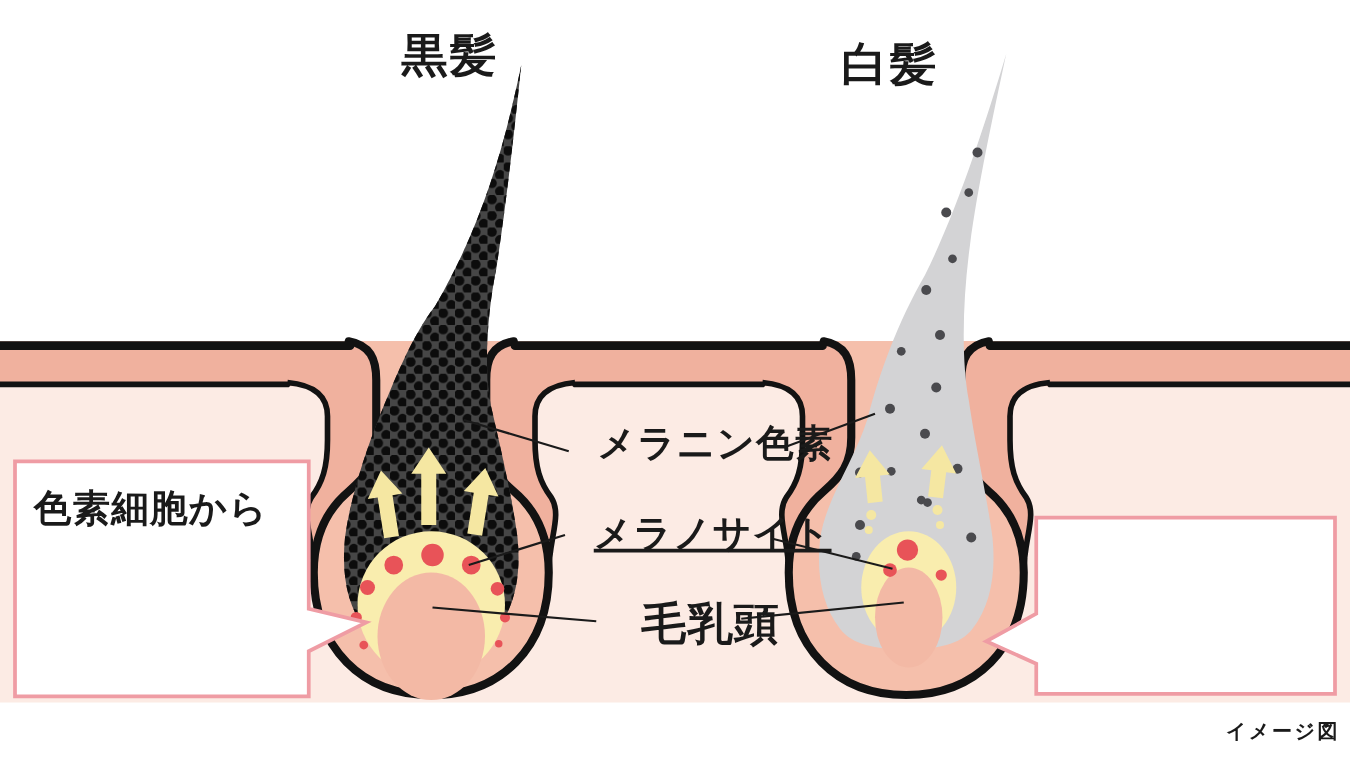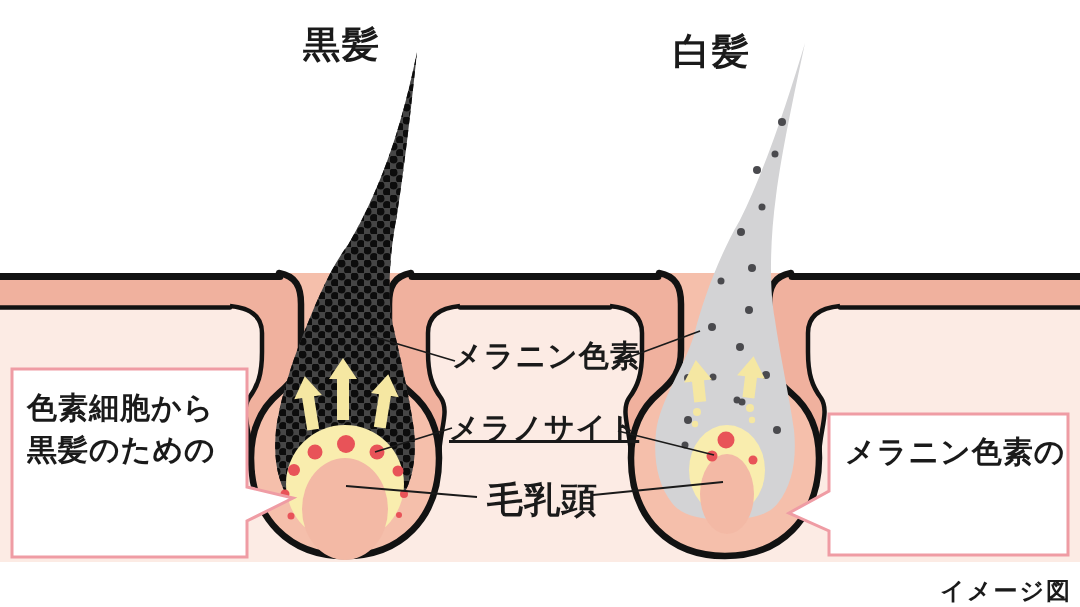--- a/index.html
+++ b/index.html
@@ -5,24 +5,24 @@
   html,body{margin:0;padding:0;}
   body{
     width:1080px;height:607px;position:relative;overflow:hidden;
     background:#ffffff;
     font-family:"DejaVu Sans","Liberation Sans",sans-serif;
     color:var(--text,#1a1a1a);
   }
   #scene{position:absolute;left:0;top:0;width:1080px;height:607px;}
   .txt{position:absolute;font-weight:bold;white-space:nowrap;line-height:1;}
   .title{font-size:37px;letter-spacing:2px;}
-  .mid-label{font-size:30px;letter-spacing:1px;}
+  .mid-label{font-size:30px;letter-spacing:1px;margin-left:26px;}
   .callout{position:absolute;font-size:30px;font-weight:bold;letter-spacing:1px;}
   .callout div{line-height:42px;white-space:nowrap;}
-  .caption{position:absolute;font-size:24px;font-weight:bold;letter-spacing:2px;}
+  .caption{position:absolute;font-size:16px;font-weight:bold;letter-spacing:2px;}
 </style>
 </head>
 <body>
 
 <svg id="scene" viewBox="0 0 1080 607" aria-hidden="true">
   <defs>
     <pattern id="blackHairDots" width="13" height="13" patternUnits="userSpaceOnUse">
       <circle cx="3.5" cy="3.5" r="4" fill="var(--hairBlackDot,#0c0c0c)"></circle>
       <circle cx="10" cy="10" r="4" fill="var(--hairBlackDot,#0c0c0c)"></circle>
     </pattern>
@@ -134,29 +134,27 @@
     <line x1="477" y1="497" x2="346" y2="486"></line>
     <line x1="593" y1="495" x2="723" y2="482"></line>
   </g>
 
   <g fill="#ffffff" stroke="var(--bubbleBorder,#ef9ca4)" stroke-width="3" stroke-linejoin="miter">
     <path d="M 12,369 H 247 V 487 L 293,498 L 247,521 V 557 H 12 Z"></path>
     <path d="M 1068,414 H 829 V 491 L 789,513 L 829,531 V 555 H 1068 Z"></path>
   </g>
 </svg>
 
-<div class="txt title" style="left:303px;top:26px;">黒髪</div>
+<div class="txt title" style="left:321px;top:26px;">黒髪</div>
 <div class="txt title" style="left:673px;top:33px;">白髪</div>
 
 <div class="txt mid-label" style="left:452px;top:341px;">メラニン色素</div>
 <div class="txt mid-label" style="left:449px;top:413px;text-decoration:underline;">メラノサイト</div>
 <div class="txt mid-label" style="left:487px;top:482px;font-size:36px;">毛乳頭</div>
 
 <div class="callout" style="left:27px;top:387px;">
   <div>色素細胞から</div>
-  <div>黒髪のための</div>
 </div>
 
 <div class="callout" style="left:845px;top:431px;">
-  <div>メラニン色素の</div>
 </div>
 
 <div class="caption" style="left:932px;top:575px;width:140px;text-align:right;">イメージ図</div>
 
 </body></html>

